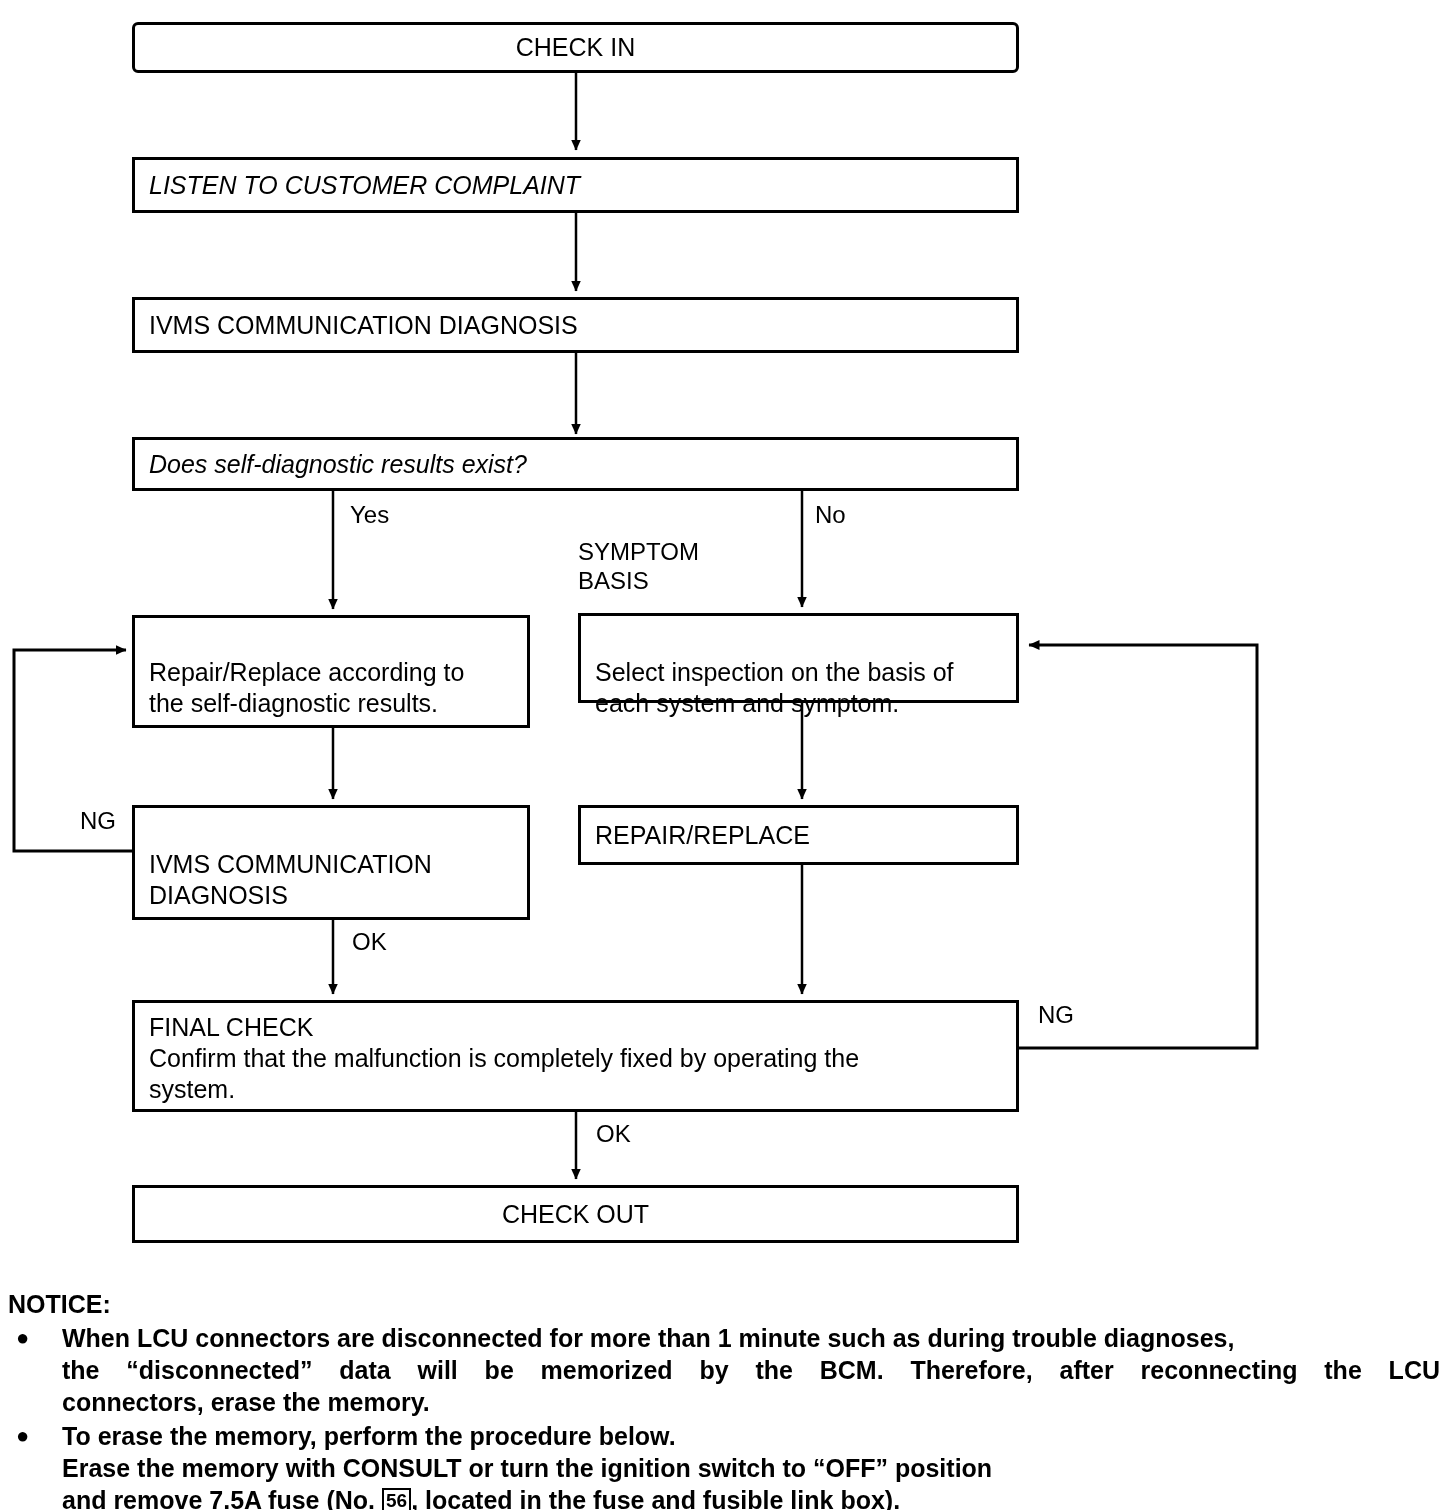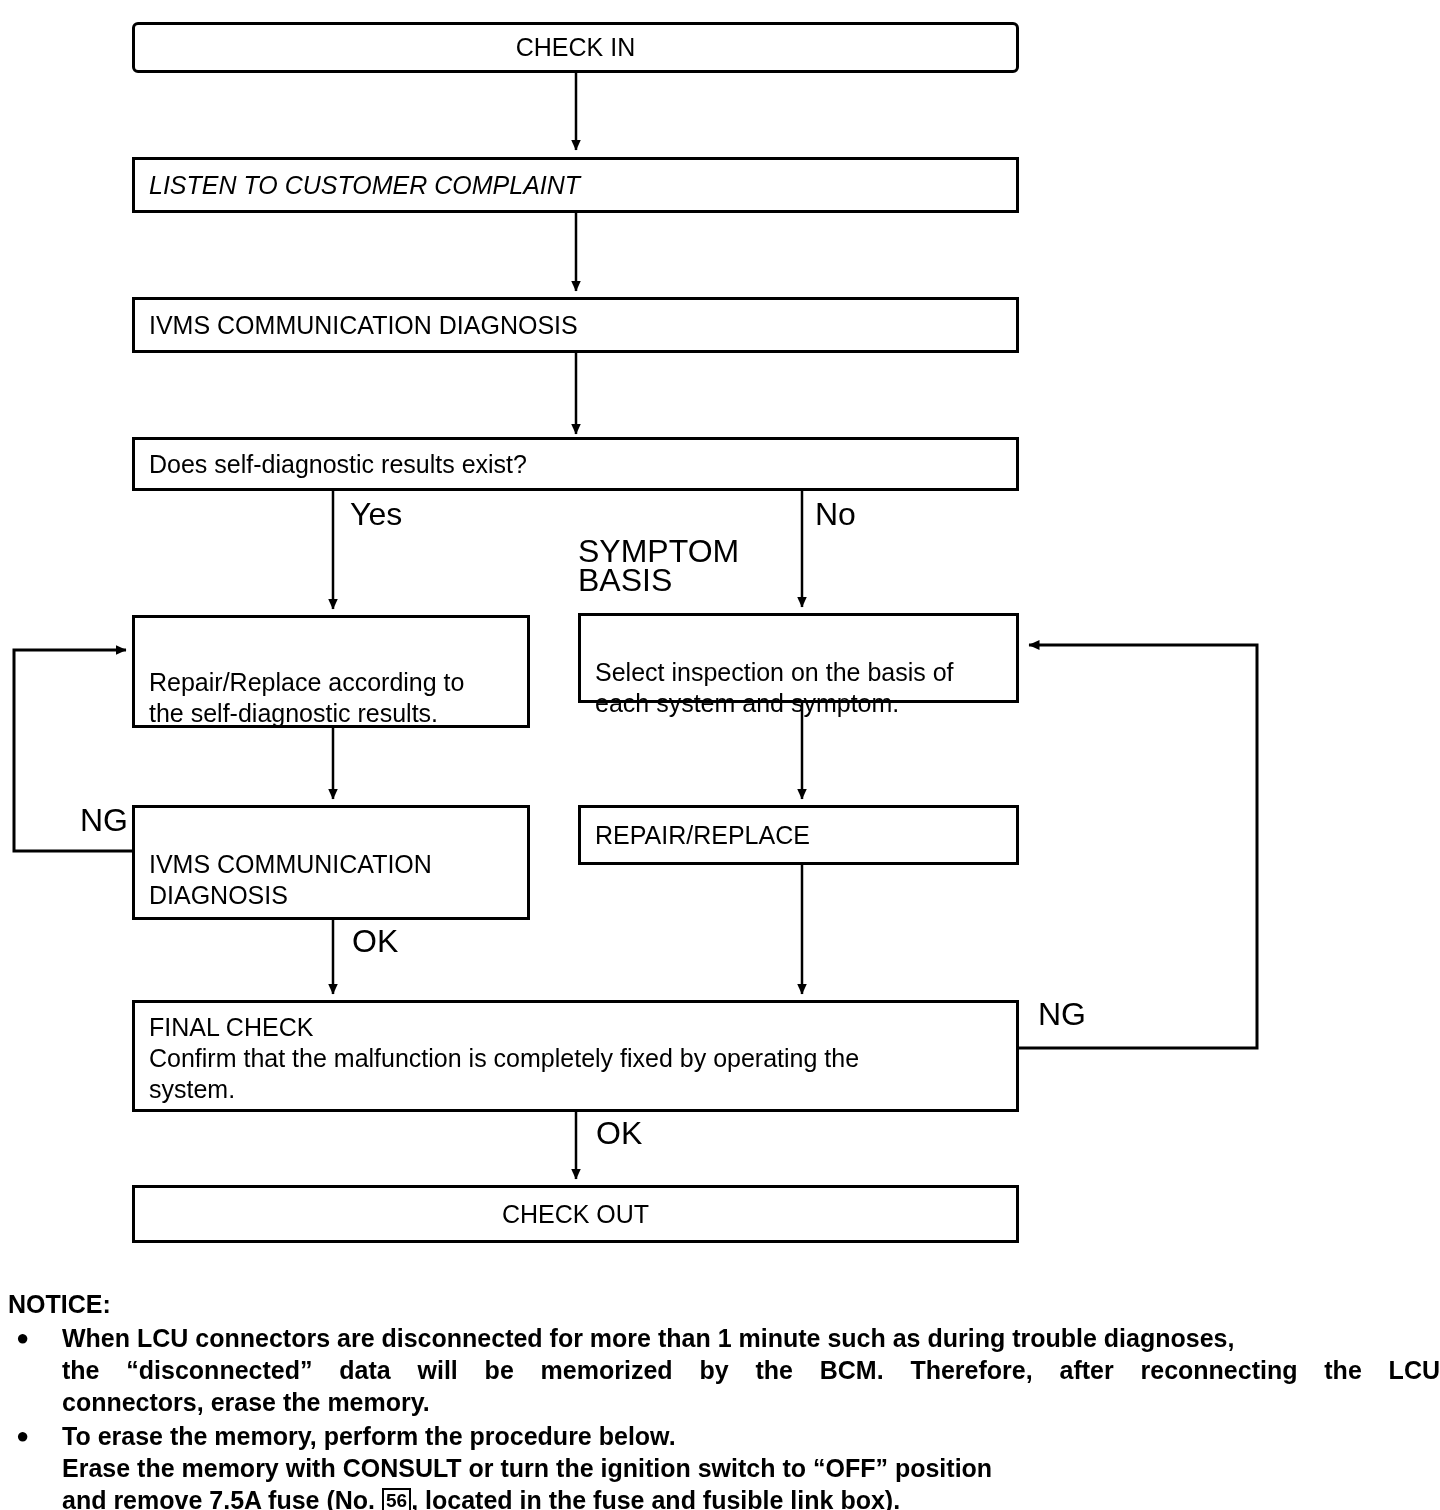--- a/index.html
+++ b/index.html
@@ -39,21 +39,21 @@
     align-items: center;
     justify-content: center;
     padding: 0;
   }
   .node.left {
     text-align: left;
   }
 
   .edge-label {
     position: absolute;
-    font-size: 32px;
+    font-size: 24px;
     line-height: 29px;
     color: #000;
     white-space: pre;
   }
 
   .notice {
     position: absolute;
     left: 8px;
     top: 1288px;
     width: 1424px;
@@ -144,25 +144,25 @@
   </div>
 
   <div class="node left" style="left:132px; top:157px; width:887px; height:56px; display:flex; align-items:center;font-style:italic;">
     <span>LISTEN TO CUSTOMER COMPLAINT</span>
   </div>
 
   <div class="node left" style="left:132px; top:297px; width:887px; height:56px; display:flex; align-items:center;">
     <span>IVMS COMMUNICATION DIAGNOSIS</span>
   </div>
 
-  <div class="node left" style="left:132px; top:437px; width:887px; height:54px; display:flex; align-items:center;">
+  <div class="node left" style="left:132px; top:437px; width:887px; height:54px; display:flex; align-items:center;font-style:italic;">
     <span>Does self-diagnostic results exist?</span>
   </div>
 
-  <div class="node left" style="left:132px; top:615px; width:398px; height:113px; white-space:pre-line; padding-top:18px;">
+  <div class="node left" style="left:132px; top:615px; width:398px; height:113px; white-space:pre-line; padding-top:8px;">
     <span>Repair/Replace according to
 the self-diagnostic results.</span>
   </div>
 
   <div class="node left" style="left:578px; top:613px; width:441px; height:90px; white-space:pre-line; padding-top:10px;">
     <span>Select inspection on the basis of
 each system and symptom.</span>
   </div>
 
   <div class="node left" style="left:132px; top:805px; width:398px; height:115px; white-space:pre-line; padding-top:10px;">

